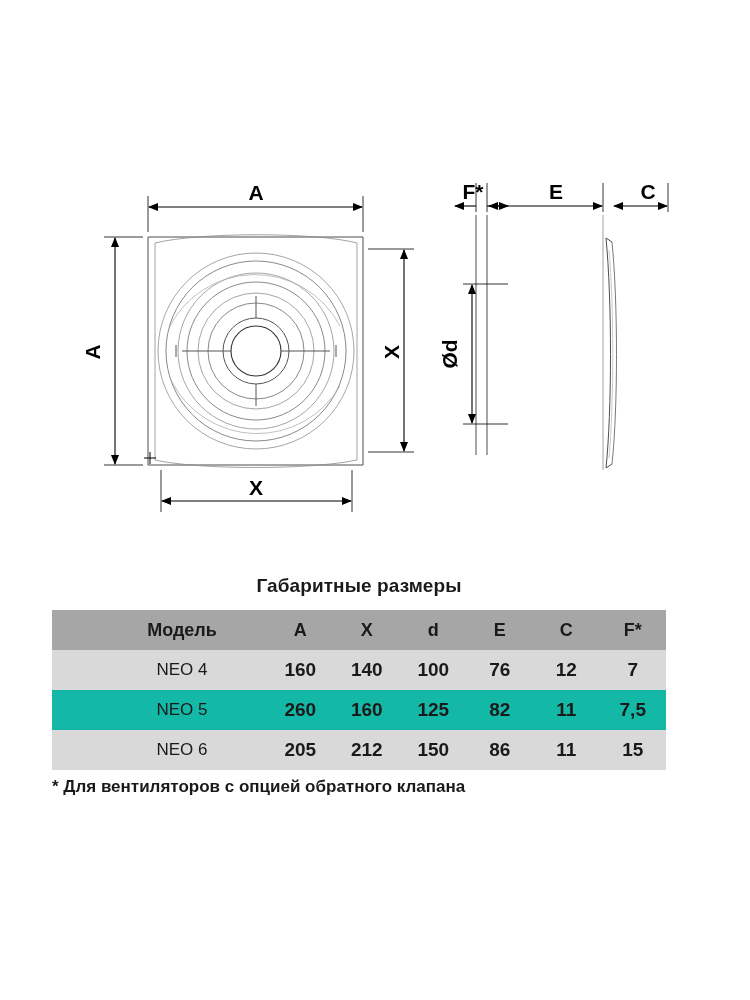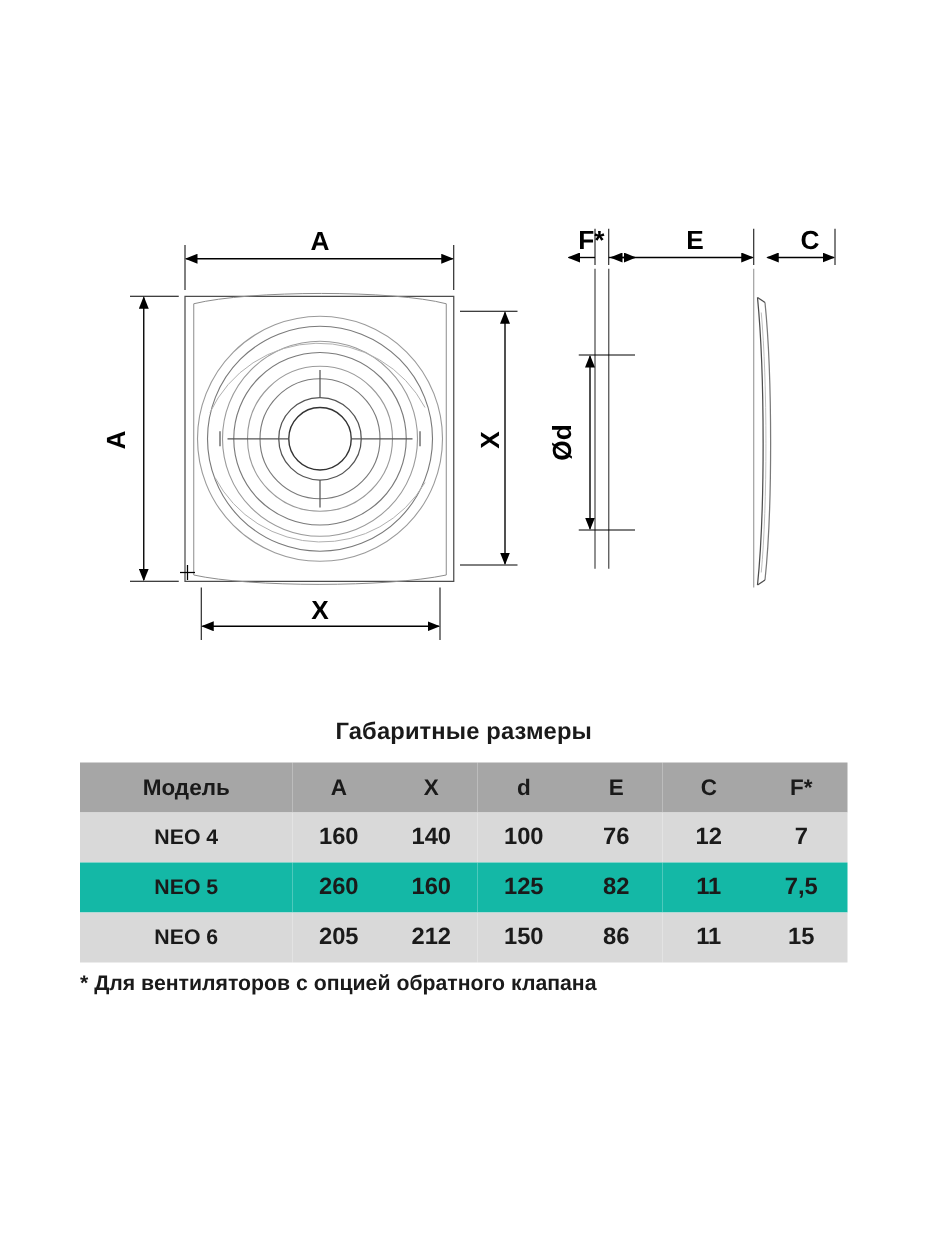--- a/index.html
+++ b/index.html
@@ -26,21 +26,21 @@
     display: block;
   }
   .dim-label {
     font-family: "Liberation Sans", sans-serif;
     font-size: 21px;
     font-weight: 700;
     fill: #000000;
   }
   .table-wrap {
     position: absolute;
-    left: 64px;
+    left: 52px;
     top: 575px;
     width: 614px;
   }
   .table-title {
     text-align: center;
     font-size: 19px;
     font-weight: 700;
     color: #1a1a1a;
     margin-bottom: 13px;
     letter-spacing: 0.1px;
@@ -64,23 +64,24 @@
     font-size: 18px;
   }
   table.dims tbody tr.shaded td {
     background: #d9d9d9;
   }
   table.dims tbody tr.plain td {
     background: #14b8a6;
   }
   table.dims td.model, table.dims th.model {
     width: 170px;
+    padding-left: 45px;
   }
   table.dims td.model {
-    font-weight: 700;
+    font-weight: 400;
     font-size: 17px;
   }
   .table-note {
     text-align: left;
     font-size: 17px;
     font-weight: 700;
     color: #1a1a1a;
     margin-top: 7px;
   }
 </style>

